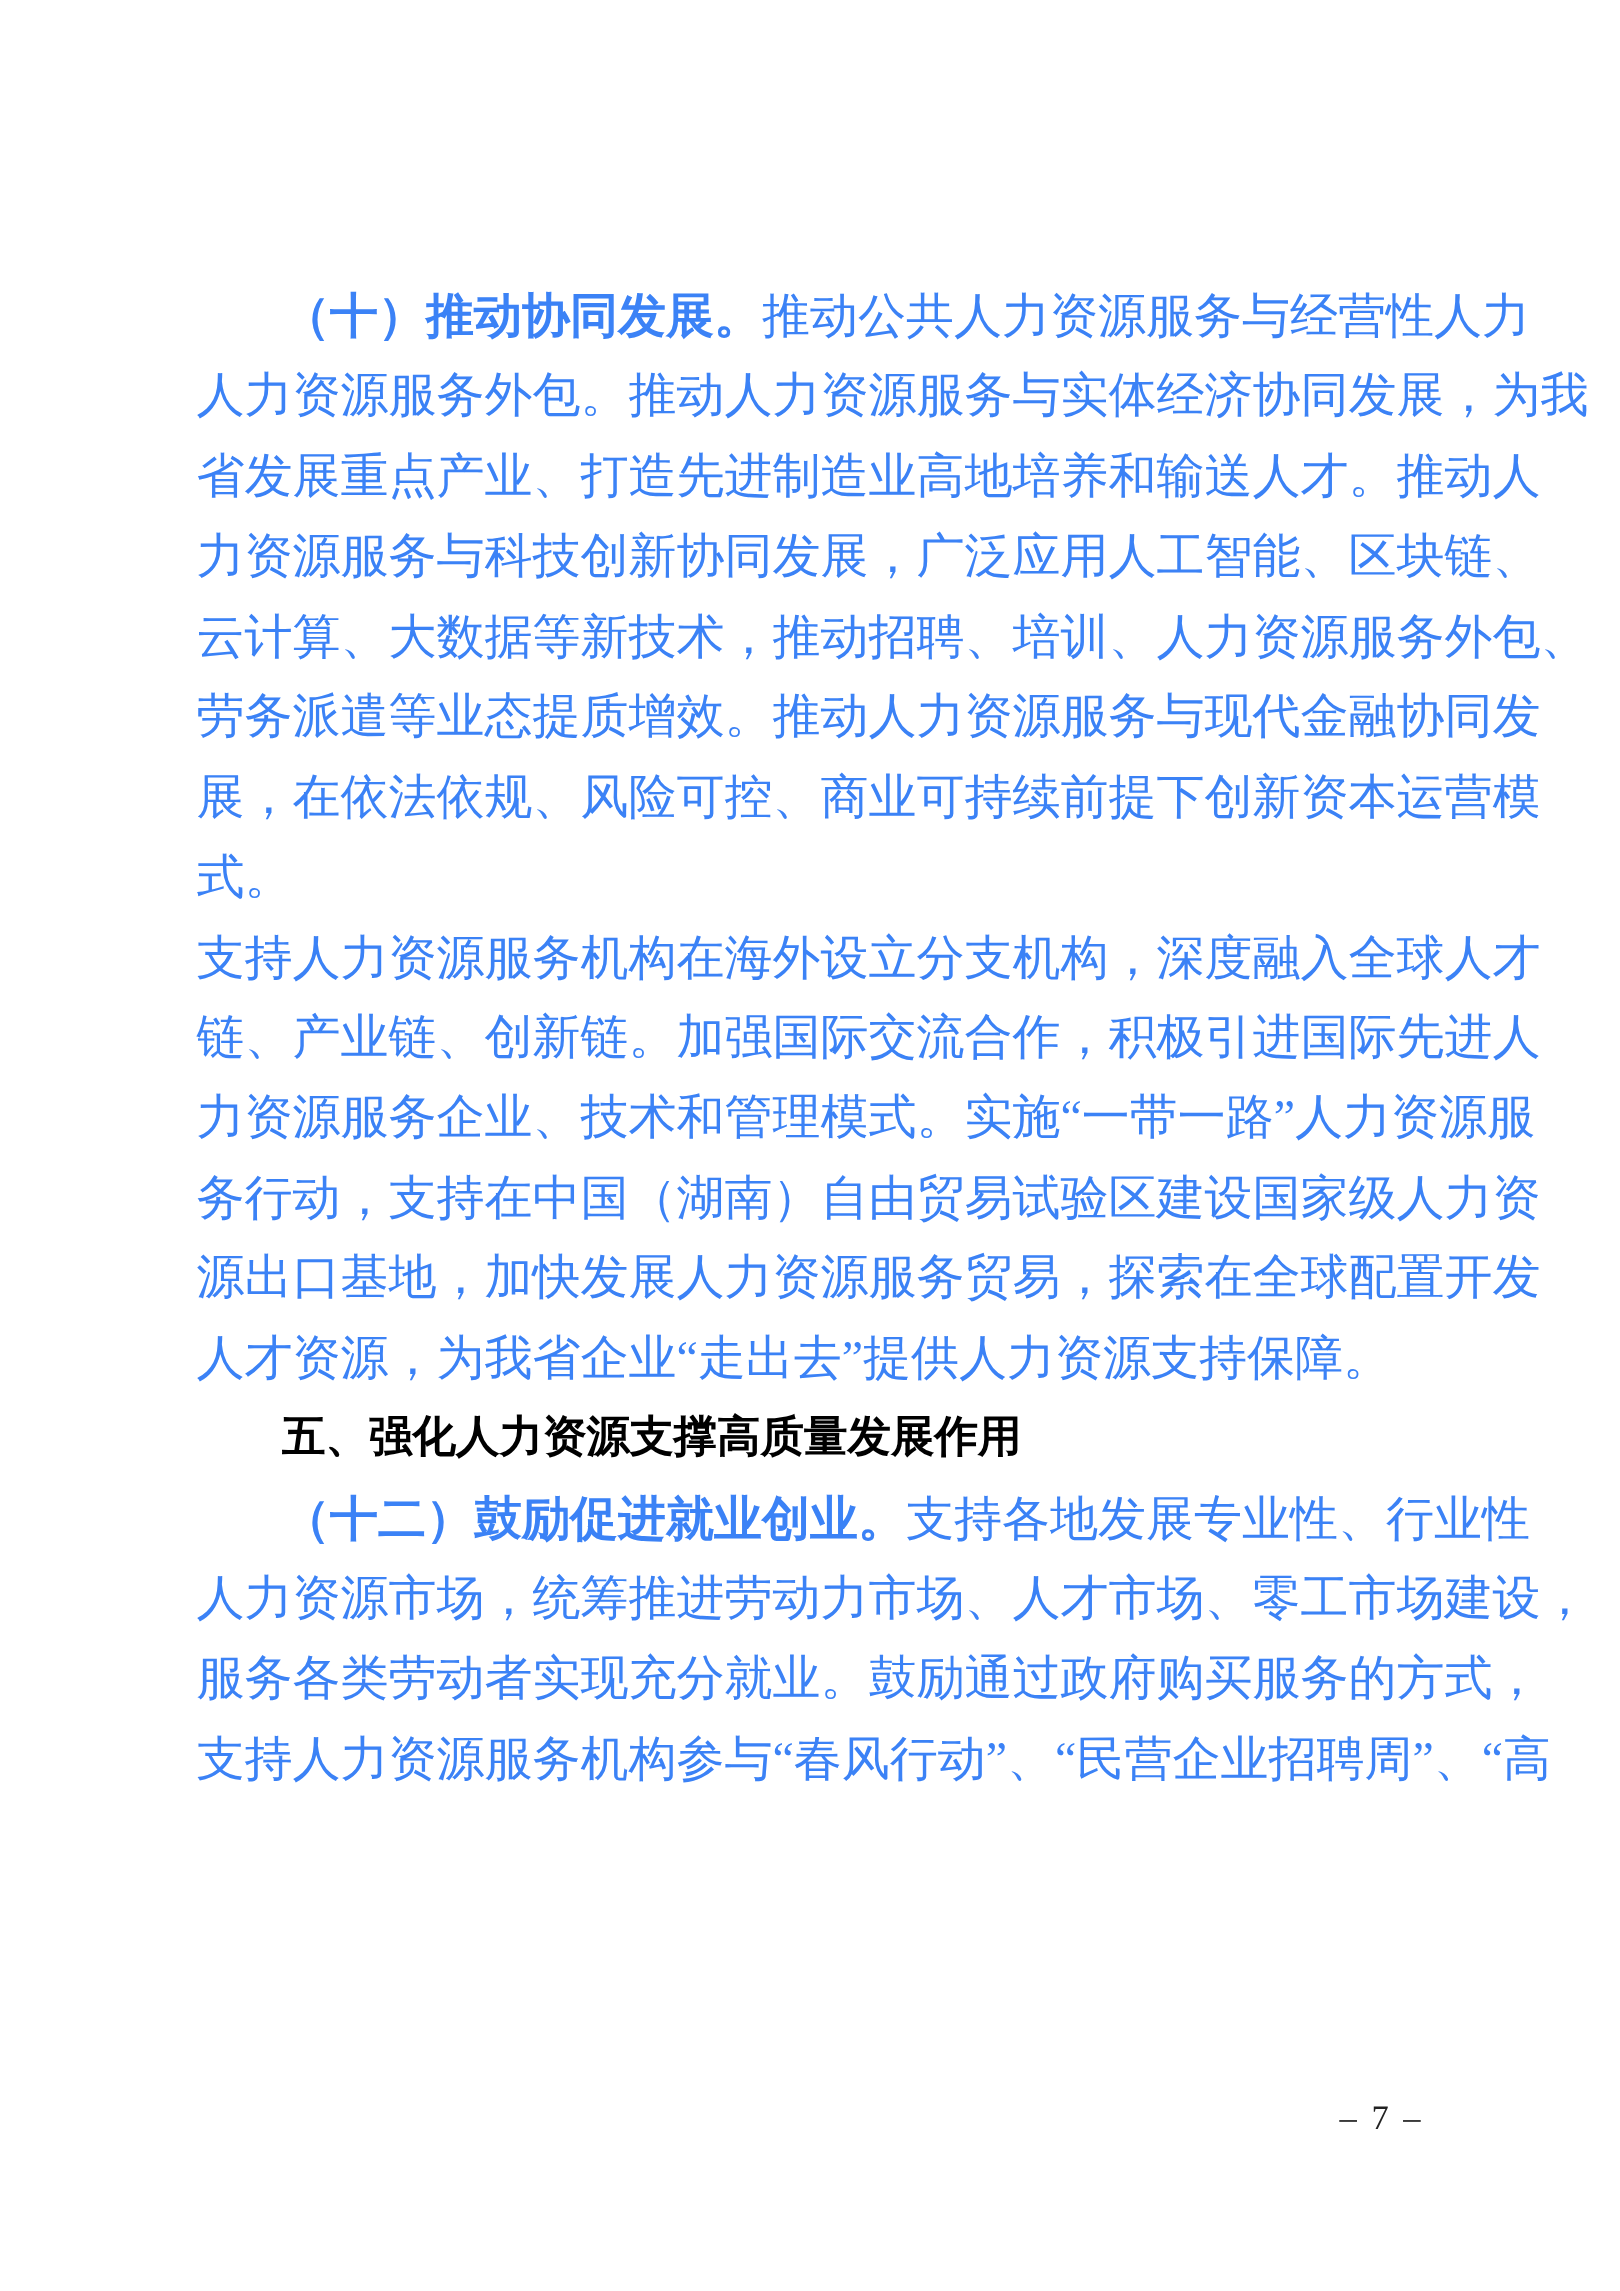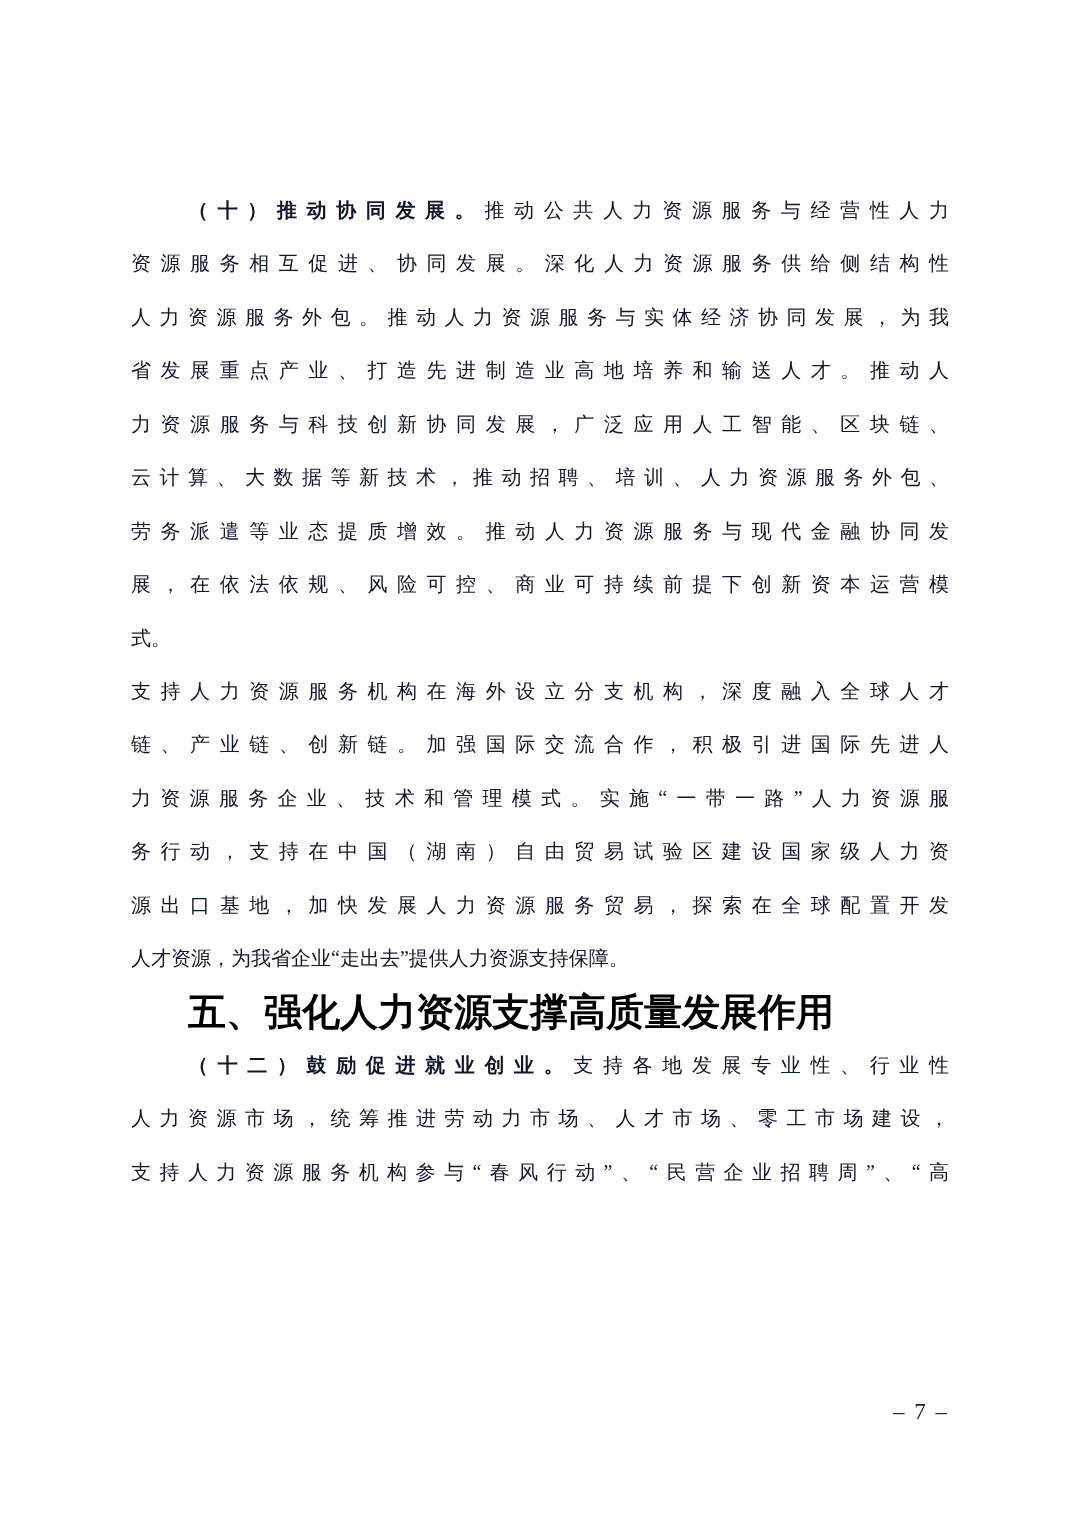--- a/index.html
+++ b/index.html
@@ -15,74 +15,74 @@
     font-family: "Liberation Serif", "DejaVu Serif", serif;
     color: #1a1a1a;
   }
   .doc {
     position: absolute;
     left: 131px;
     top: 184px;
     width: 818px;
   }
   .line {
-    font-size: 20px;
+    font-size: 32px;
     line-height: 53.45px;
     height: 53.45px;
     text-align: justify;
     text-align-last: justify;
     white-space: nowrap;
-    color: #0f172a;
+    color: #3b82f6;
   }
   .line.indent {
     text-indent: 57px;
   }
   .line.last {
     text-align: left;
     text-align-last: left;
   }
   .line .lead {
     font-weight: 700;
   }
   .line.heading {
     font-family: "Liberation Sans", "DejaVu Sans", sans-serif;
     font-weight: 700;
-    font-size: 38px;
+    font-size: 29px;
     color: #000000;
     text-align: left;
     text-align-last: left;
   }
   .pagenum {
     position: absolute;
     right: 131px;
     top: 1399px;
     font-size: 23px;
     letter-spacing: 2px;
     color: #222222;
     font-family: "Liberation Serif", "DejaVu Serif", serif;
   }
 </style>
 </head>
 <body>
 
 <div class="doc">
     <div class="line indent"><span class="lead">（十）推动协同发展。</span><span>推动公共人力资源服务与经营性人力</span></div>
-    <div class="line"><span>资源服务相互促进、协同发展。深化人力资源服务供给侧结构性</span></div>
     <div class="line"><span>人力资源服务外包。推动人力资源服务与实体经济协同发展，为我</span></div>
     <div class="line"><span>省发展重点产业、打造先进制造业高地培养和输送人才。推动人</span></div>
     <div class="line"><span>力资源服务与科技创新协同发展，广泛应用人工智能、区块链、</span></div>
     <div class="line"><span>云计算、大数据等新技术，推动招聘、培训、人力资源服务外包、</span></div>
     <div class="line"><span>劳务派遣等业态提质增效。推动人力资源服务与现代金融协同发</span></div>
     <div class="line"><span>展，在依法依规、风险可控、商业可持续前提下创新资本运营模</span></div>
     <div class="line last"><span>式。</span></div>
     <div class="line"><span>支持人力资源服务机构在海外设立分支机构，深度融入全球人才</span></div>
     <div class="line"><span>链、产业链、创新链。加强国际交流合作，积极引进国际先进人</span></div>
     <div class="line"><span>力资源服务企业、技术和管理模式。实施“一带一路”人力资源服</span></div>
     <div class="line"><span>务行动，支持在中国（湖南）自由贸易试验区建设国家级人力资</span></div>
     <div class="line"><span>源出口基地，加快发展人力资源服务贸易，探索在全球配置开发</span></div>
     <div class="line last"><span>人才资源，为我省企业“走出去”提供人力资源支持保障。</span></div>
     <div class="line heading indent last"><span>五、强化人力资源支撑高质量发展作用</span></div>
     <div class="line indent"><span class="lead">（十二）鼓励促进就业创业。</span><span>支持各地发展专业性、行业性</span></div>
     <div class="line"><span>人力资源市场，统筹推进劳动力市场、人才市场、零工市场建设，</span></div>
+    <div class="line"><span>服务各类劳动者实现充分就业。鼓励通过政府购买服务的方式，</span></div>
     <div class="line"><span>支持人力资源服务机构参与“春风行动”、“民营企业招聘周”、“高</span></div>
   </div>
 
 <div class="pagenum">– 7 –</div>
 
 </body></html>

